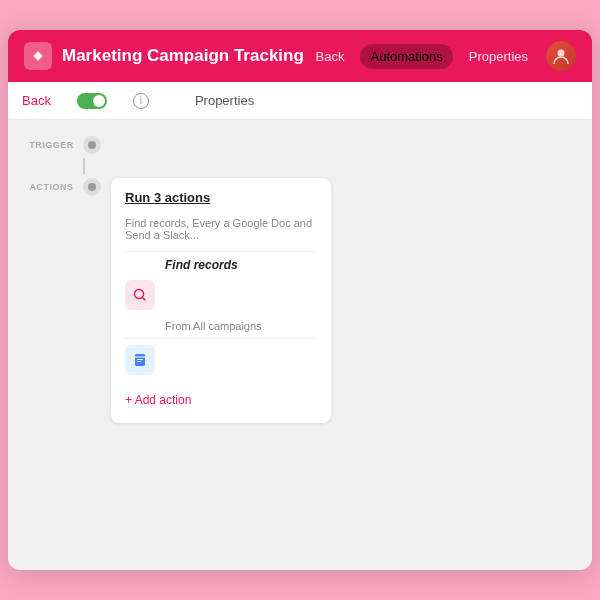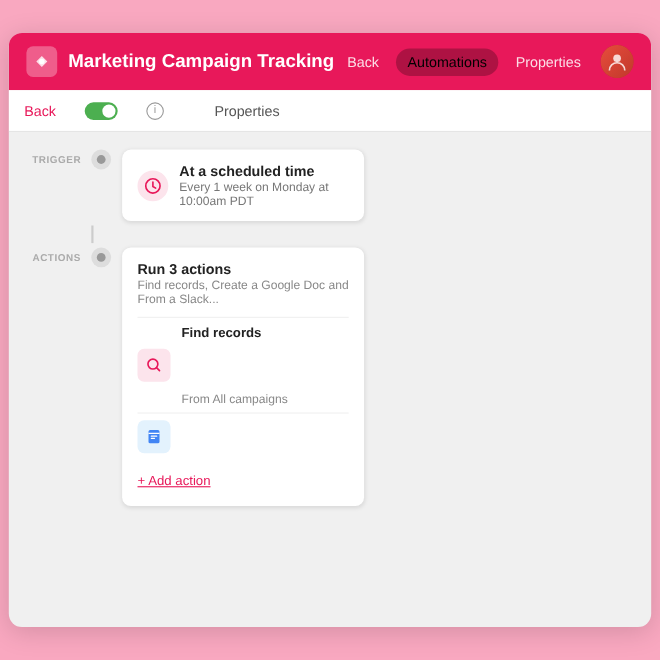--- a/index.html
+++ b/index.html
@@ -211,21 +211,22 @@
       flex-shrink: 0;
     }
     .actions-card {
       width: 220px;
       padding: 12px 14px;
     }
     .actions-header-title {
       font-size: 13px;
       font-weight: 700;
       color: #222;
-      margin-bottom: 2px;
+      margin-bottom: 12px;
+      text-decoration: underline;
     }
     .actions-subtitle {
       font-size: 11px;
       color: #888;
       margin-bottom: 10px;
     }
     .action-row {
       display: flex;
       align-items: center;
       gap: 10px;
@@ -241,37 +242,37 @@
       justify-content: center;
       flex-shrink: 0;
     }
     .action-icon-find { background: #fce4ec; }
     .action-icon-gdoc { background: #e3f2fd; }
     .action-icon-slack { background: #f3e5f5; }
     .action-title {
       font-size: 12px;
       font-weight: 600;
       color: #222;
+      font-style: italic;
     }
     .action-subtitle {
       font-size: 11px;
       color: #888;
       margin-top: 48px;
     }
     .add-action-btn {
       color: #e8185a;
       font-size: 12px;
       font-weight: 500;
       cursor: pointer;
       margin-top: 8px;
       display: flex;
       align-items: center;
       gap: 4px;
       padding: 4px 0;
-      text-decoration: underline;
     }
     .section-wrapper {
       display: flex;
       align-items: flex-start;
       margin-bottom: 4px;
     }
     .section-label-col {
       width: 55px;
       flex-shrink: 0;
       font-size: 9px;
@@ -325,52 +326,40 @@
   <div class="main-content">
 
     <div class="section-wrapper">
       <div class="section-label-col">TRIGGER</div>
       <div style="display:flex; flex-direction:column; align-items:center;">
         <div class="step-dot">
           <div class="step-dot-inner"></div>
         </div>
       </div>
 
-      <div class="card trigger-card" style="display:flex; align-items:center; gap:10px; margin-left:10px;">
-        <div class="clock-icon">
-          <svg width="16" height="16" viewBox="0 0 16 16" fill="none">
-            <circle cx="8" cy="8" r="6.5" stroke="#e8185a" stroke-width="1.5"></circle>
-            <path d="M8 4.5V8.5L10.5 10" stroke="#e8185a" stroke-width="1.5" stroke-linecap="round"></path>
-          </svg>
-        </div>
-        <div>
-          <div class="trigger-title">At a scheduled time</div>
-          <div class="trigger-subtitle">Every 1 week on Monday at 10:00am PDT</div>
-        </div>
-      </div>
     </div>
 
     <div style="display:flex; align-items:flex-start; margin-bottom:4px;">
       <div style="width:55px; flex-shrink:0;"></div>
       <div style="display:flex; flex-direction:column; align-items:center; padding-top:0;">
         <div style="width:2px; height:16px; background:#ccc;"></div>
       </div>
     </div>
 
     <div class="section-wrapper">
       <div class="section-label-col">ACTIONS</div>
       <div style="display:flex; flex-direction:column; align-items:center;">
         <div class="step-dot">
           <div class="step-dot-inner"></div>
         </div>
       </div>
 
       <div class="card actions-card" style="margin-left:10px;">
         <div class="actions-header-title">Run 3 actions</div>
-        <div class="actions-subtitle">Find records, Create a Google Doc and From a Slack...</div>
+        <div class="actions-subtitle">Find records, Every a Google Doc and Send a Slack...</div>
 
         <div class="action-row">
           <div class="action-icon action-icon-find">
             <svg width="16" height="16" viewBox="0 0 16 16" fill="none">
               <circle cx="7" cy="7" r="4.5" stroke="#e8185a" stroke-width="1.5"></circle>
               <path d="M10.5 10.5L13 13" stroke="#e8185a" stroke-width="1.5" stroke-linecap="round"></path>
             </svg>
           </div>
           <div>
             <div class="action-title">Find records</div>

